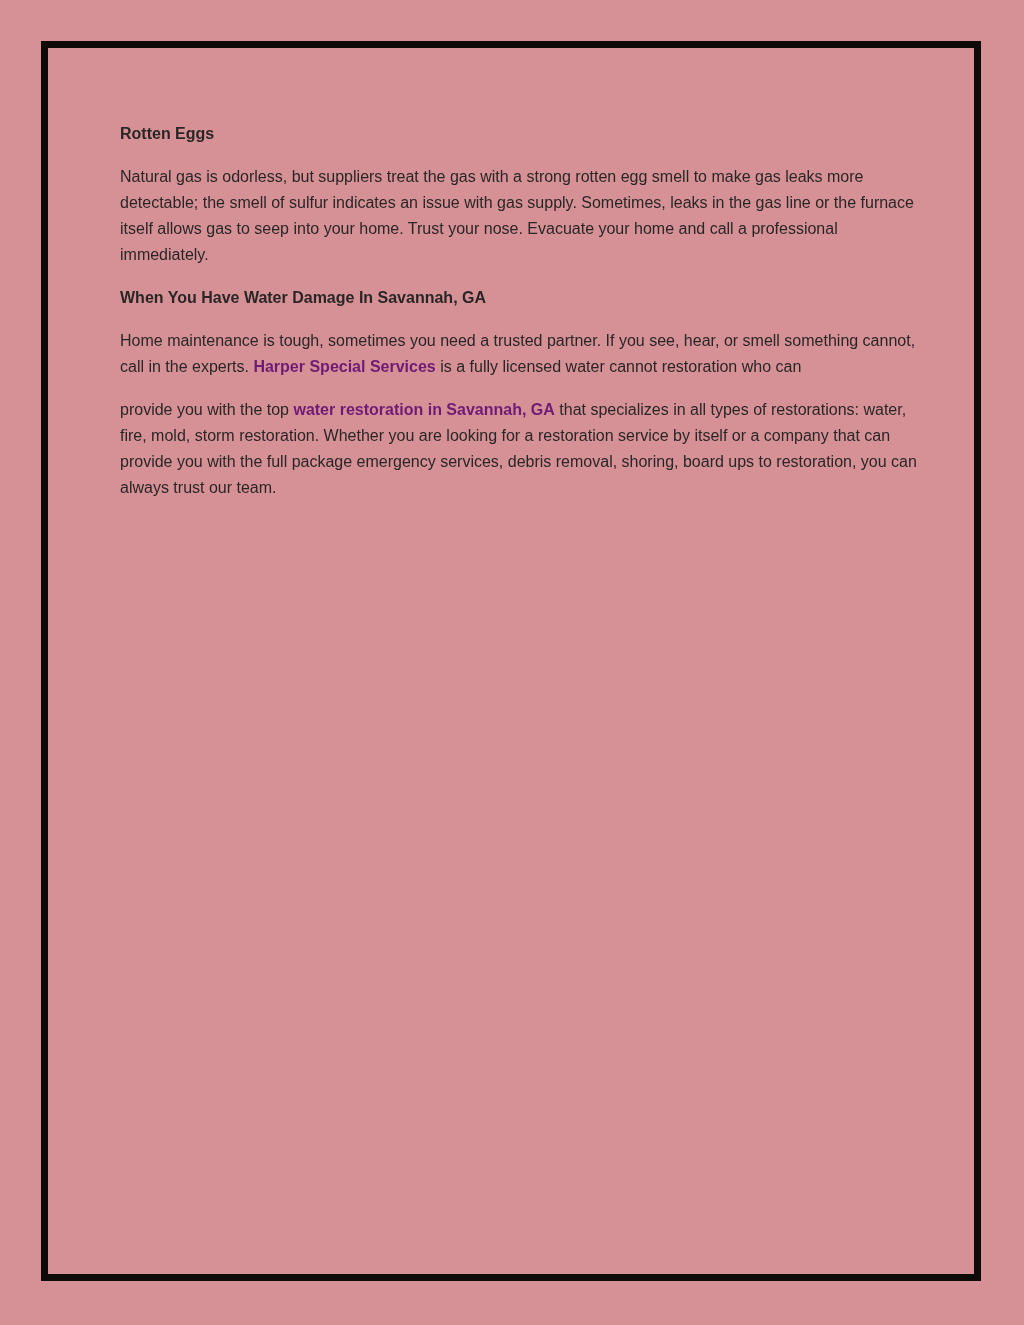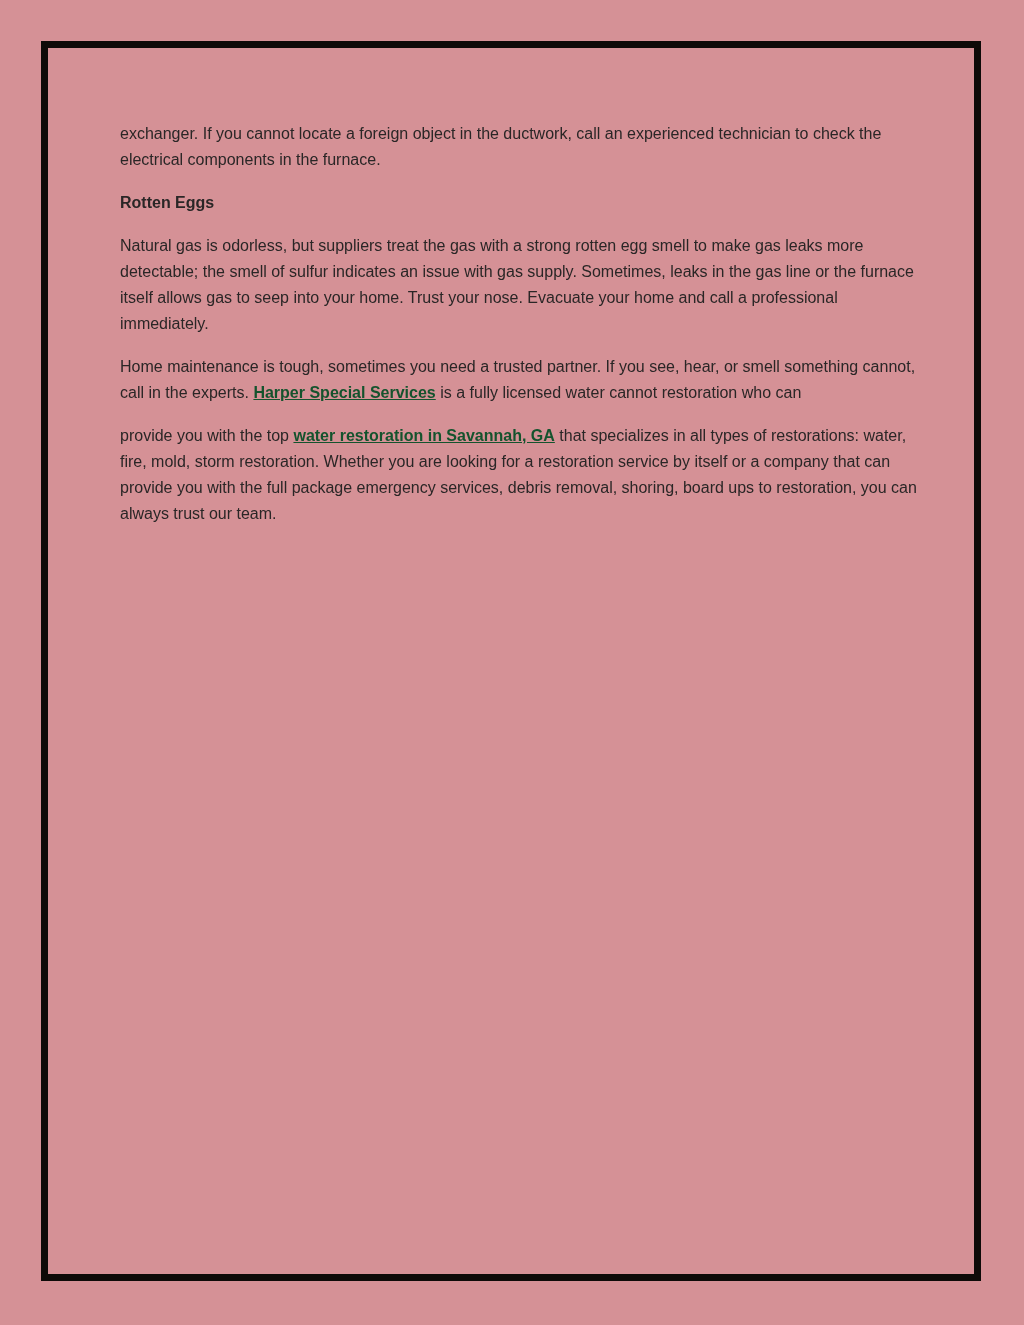--- a/index.html
+++ b/index.html
@@ -31,38 +31,37 @@
   }
   .para {
     margin: 0 0 17px 0;
     max-width: 800px;
   }
   .heading {
     font-weight: bold;
     margin: 0 0 17px 0;
   }
   a.doclink {
-    color: #14532d;
+    color: #701a75;
     font-weight: bold;
-    text-decoration: underline;
     cursor: pointer;
   }
 </style>
 </head>
 <body>
 
 <div class="frame">
   <div class="content">
 
-    <p class="para">exchanger. If you cannot locate a foreign object in the ductwork, call an experienced technician to check the electrical components in the furnace.</p>
 
     <p class="para heading">Rotten Eggs</p>
 
     <p class="para">Natural gas is odorless, but suppliers treat the gas with a strong rotten egg smell to make gas leaks more detectable; the smell of sulfur indicates an issue with gas supply. Sometimes, leaks in the gas line or the furnace itself allows gas to seep into your home. Trust your nose. Evacuate your home and call a professional immediately.</p>
 
+    <p class="para heading">When You Have Water Damage In Savannah, GA</p>
 
     <p class="para"><span>Home maintenance is tough, sometimes you need a trusted partner. If you see, hear, or smell something cannot, call in the experts. </span><a class="doclink">Harper Special Services</a><span> is a fully licensed water cannot restoration who can</span></p>
 
     <p class="para"><span>provide you with the top </span><a class="doclink">water restoration in Savannah, GA</a><span> that specializes in all types of restorations: water, fire, mold, storm restoration. Whether you are looking for a restoration service by itself or a company that can provide you with the full package emergency services, debris removal, shoring, board ups to restoration, you can always trust our team.</span></p>
 
 
   </div>
 </div>
 
 </body></html>

